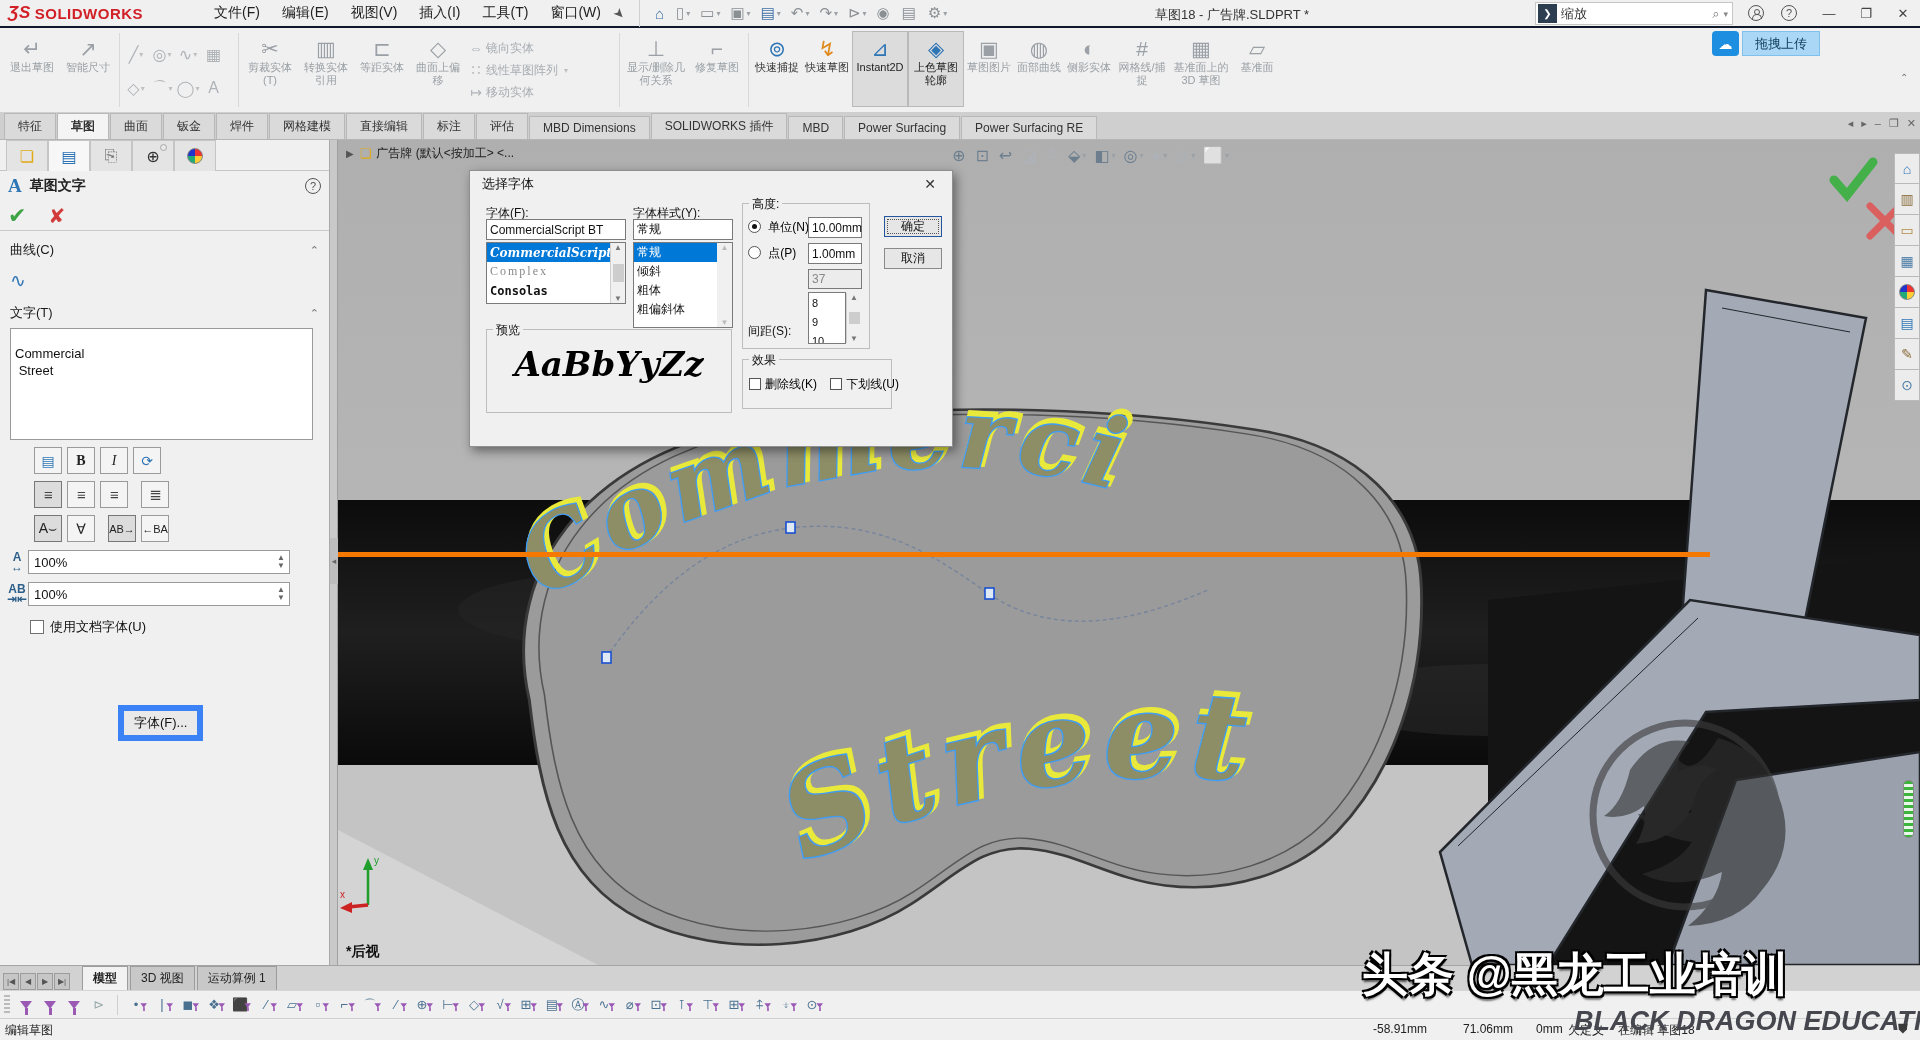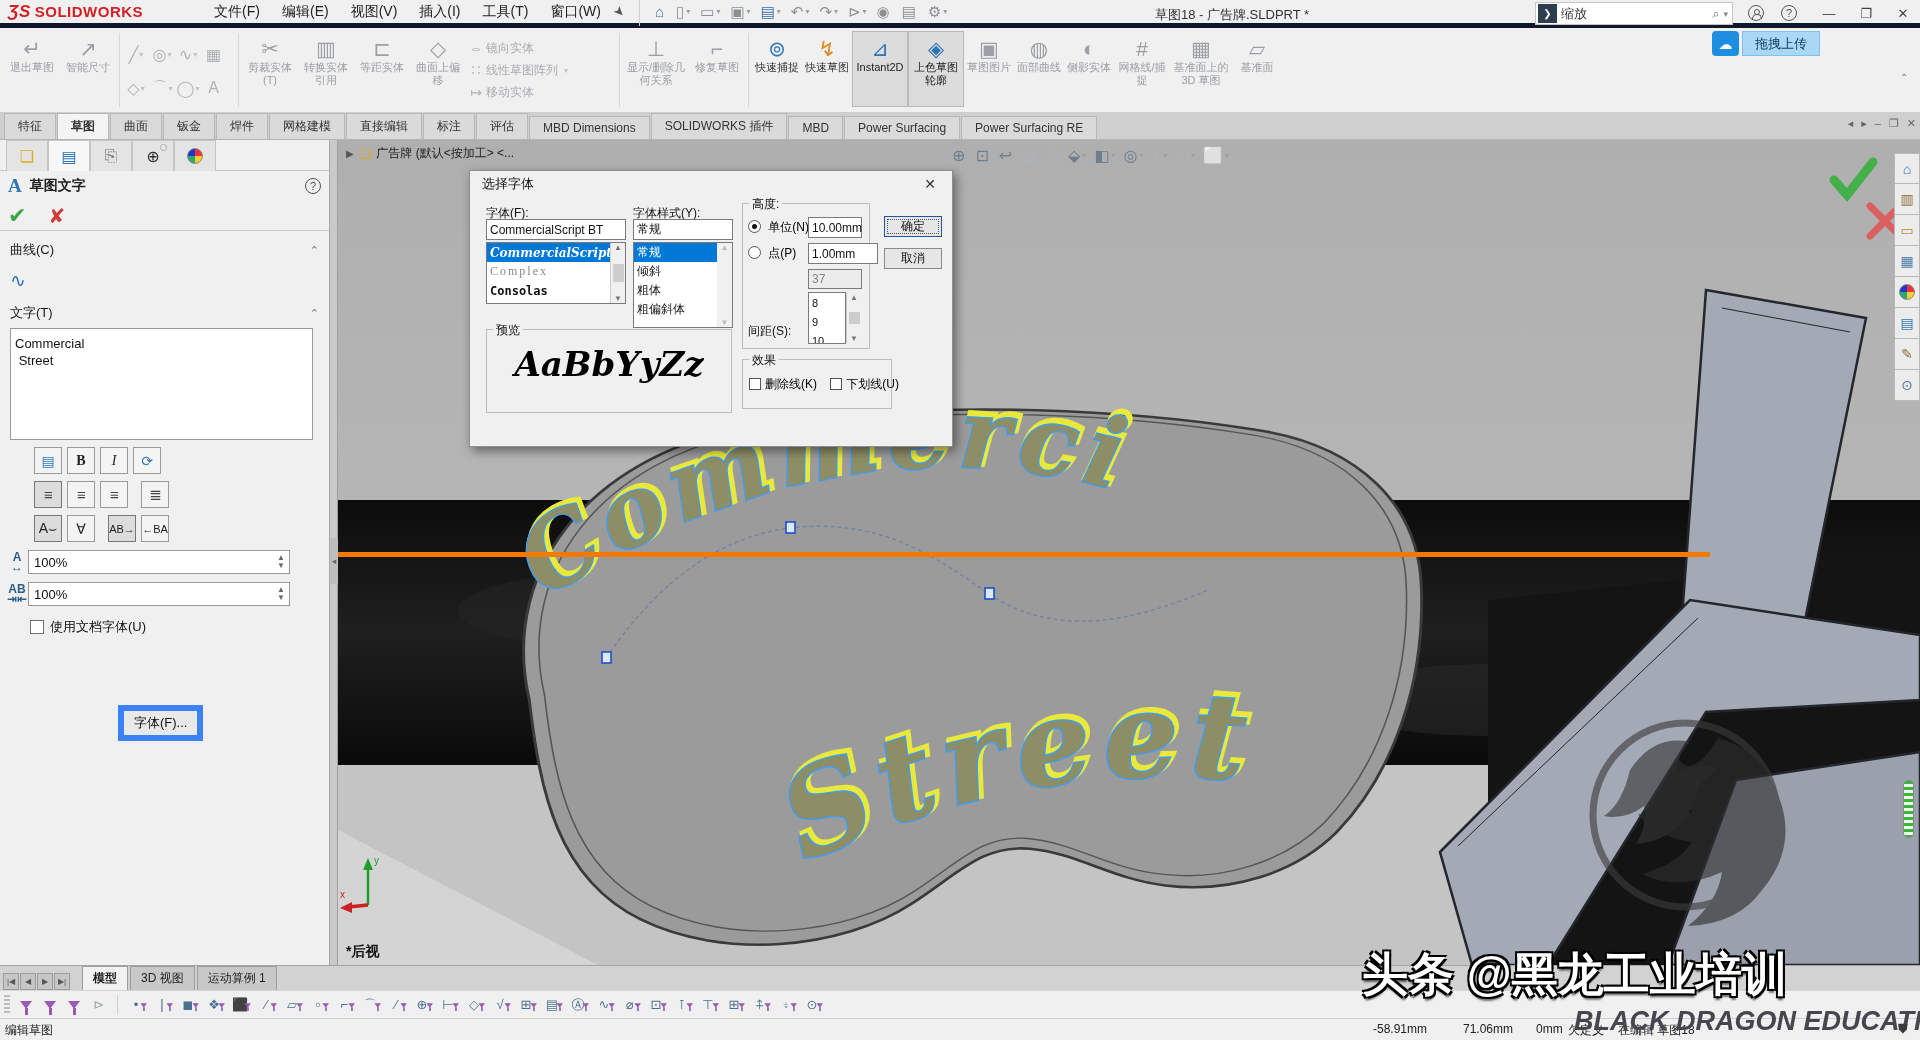--- a/index.html
+++ b/index.html
@@ -2,21 +2,21 @@
 <html><head>
 <meta charset="utf-8">
 <style>
   html,body{margin:0;padding:0;width:1920px;height:1040px;overflow:hidden;
     font-family:"Liberation Sans","DejaVu Sans",sans-serif;background:#f0f0f0;
     -webkit-font-smoothing:antialiased;}
   *{box-sizing:border-box;}
   .abs{position:absolute;}
   
   #menubar{position:absolute;left:0;top:0;width:1920px;height:28px;background:#f0f0f0;
-    border-bottom:5px solid #0f172a;display:flex;align-items:center;z-index:20;}
+    border-bottom:2px solid #0f172a;display:flex;align-items:center;z-index:20;}
   .swlogo{display:flex;align-items:center;margin-left:8px;font-weight:bold;font-size:15px;color:#d22027;letter-spacing:.5px;}
   .swlogo .mark{font-style:italic;font-weight:900;margin-right:4px;font-size:17px;}
   #menus{display:flex;margin-left:60px;}
   .menu-item{padding:4px 11px;font-size:14px;color:#222;cursor:default;}
   .pin-icon{color:#555;font-size:13px;margin-left:2px;transform:rotate(45deg);}
   #quickbar{display:flex;align-items:center;margin-left:14px;border-left:1px solid #d0d0d0;padding-left:10px;height:28px;}
   .qi{display:flex;align-items:center;color:#8a8f94;font-size:15px;padding:0 5px;height:26px;}
   .qi .dd{font-size:8px;color:#9aa0a5;margin-left:2px;}
   .qi.en{color:#3b6ea5;}
   #win-title{position:absolute;left:1155px;top:6px;font-size:13px;color:#333;white-space:nowrap;}
@@ -69,21 +69,21 @@
   #pm-header .aicon{color:#2e75b6;font-weight:bold;font-family:"Liberation Serif",serif;font-size:19px;margin-right:8px;}
   #pm-header .ttl{font-size:14px;font-weight:bold;color:#222;flex:1;}
   #pm-confirm{display:flex;align-items:center;height:30px;padding-left:8px;gap:22px;border-bottom:1px solid #c9c9c9;}
   .chk{color:#3da344;font-size:22px;font-weight:bold;}
   .crx{color:#d23b3b;font-size:20px;font-weight:bold;}
   .grp-h{display:flex;align-items:center;height:26px;padding:0 10px;font-size:13px;color:#1a1a1a;margin-top:6px;}
   .grp-h .carat{margin-left:auto;color:#777;font-size:11px;}
   .curve-row{display:flex;align-items:flex-start;padding:2px 10px;}
   .curve-row .ci{color:#2e75b6;font-size:19px;margin-right:6px;margin-top:4px;}
   #curve-box{width:270px;height:36px;background:#d6e9fb;border:1px solid #569de5;font-size:13px;color:#111;padding:2px 5px;}
-  #text-box{margin:2px 10px;width:303px;height:112px;background:#fff;border:1px solid #9a9a9a;font-size:13px;color:#111;padding:6px 4px;white-space:pre-wrap;line-height:17px;}
+  #text-box{margin:2px 10px;width:303px;height:112px;background:#fff;border:1px solid #9a9a9a;font-size:13px;color:#111;padding:16px 4px;white-space:pre-wrap;line-height:17px;}
   .btnrow{display:flex;gap:5px;padding-left:34px;margin-top:7px;}
   .fmtb{width:28px;height:27px;border:1px solid #9a9a9a;background:#f4f4f4;display:flex;align-items:center;justify-content:center;font-size:14px;color:#222;}
   .fmtb.pressed{background:#dcdcdc;border-color:#777;}
   .fmtb .serifB{font-family:"Liberation Serif",serif;font-weight:bold;}
   .fmtb .serifI{font-family:"Liberation Serif",serif;font-style:italic;}
   .alignb{color:#444;letter-spacing:-1px;font-size:15px;}
   .spinrow{display:flex;align-items:center;margin:8px 0 0 6px;}
   .spinrow .sic{width:22px;font-size:12px;color:#2e5f8a;font-weight:bold;line-height:10px;text-align:center;}
   .spinbox{width:262px;height:24px;background:#fff;border:1px solid #9a9a9a;display:flex;align-items:center;}
   .spinbox .val{flex:1;font-size:13px;padding-left:5px;color:#111;}
@@ -695,21 +695,21 @@
     <span class="radio on"></span>
     <span>单位(N)</span>
   </div>
   <div class="fd-input" style="left:338px;top:46px;width:54px;height:21px">
     <span>10.00mm</span>
   </div>
   <div class="abs" style="left:278px;top:74px">
     <span class="radio"></span>
     <span>点(P)</span>
   </div>
-  <div class="fd-input" style="left:338px;top:72px;width:70px;height:21px">
+  <div class="fd-input" style="left:338px;top:72px;width:54px;height:21px">
     <span>1.00mm</span>
   </div>
   <div class="fd-input" style="left:338px;top:98px;width:54px;height:20px;background:#ececec;color:#888">
     <span>37</span>
   </div>
   <span class="fd-lbl" style="left:278px;top:152px">间距(S):</span>
   <div class="fd-list" style="left:338px;top:121px;width:38px;height:52px;font-size:11px" id="fd-sizelist">
       <div class="fd-li ">8</div>
       <div class="fd-li ">9</div>
       <div class="fd-li ">10</div>

